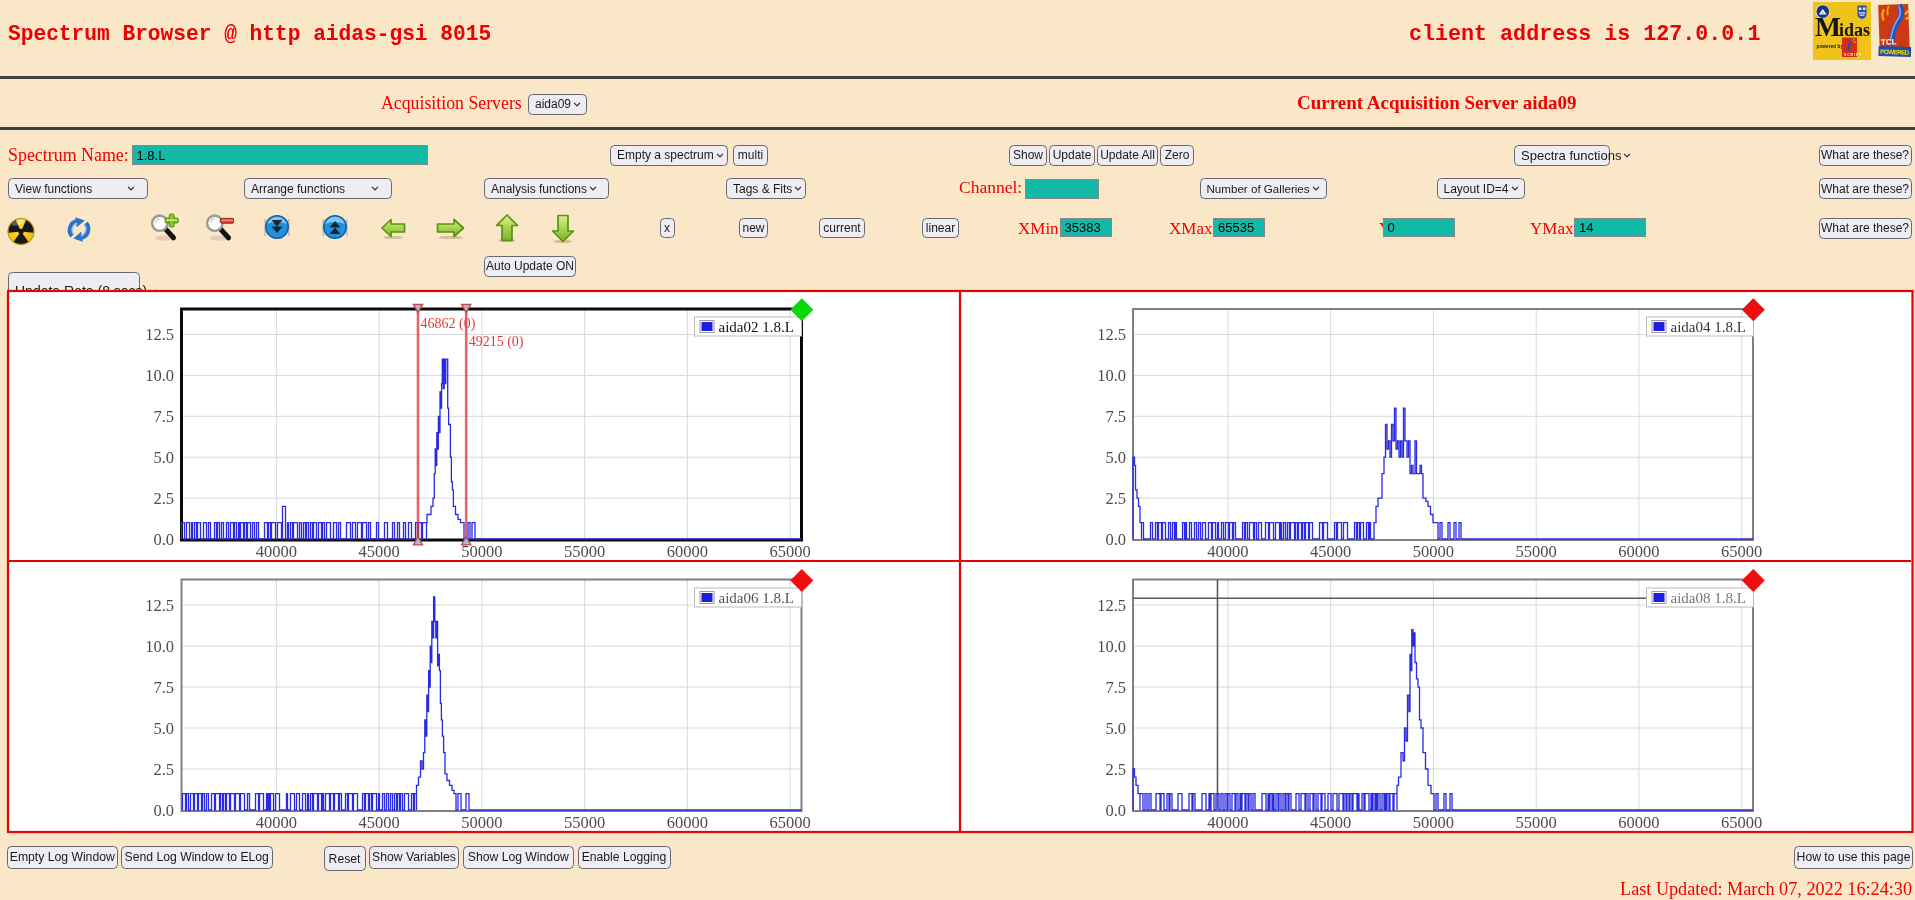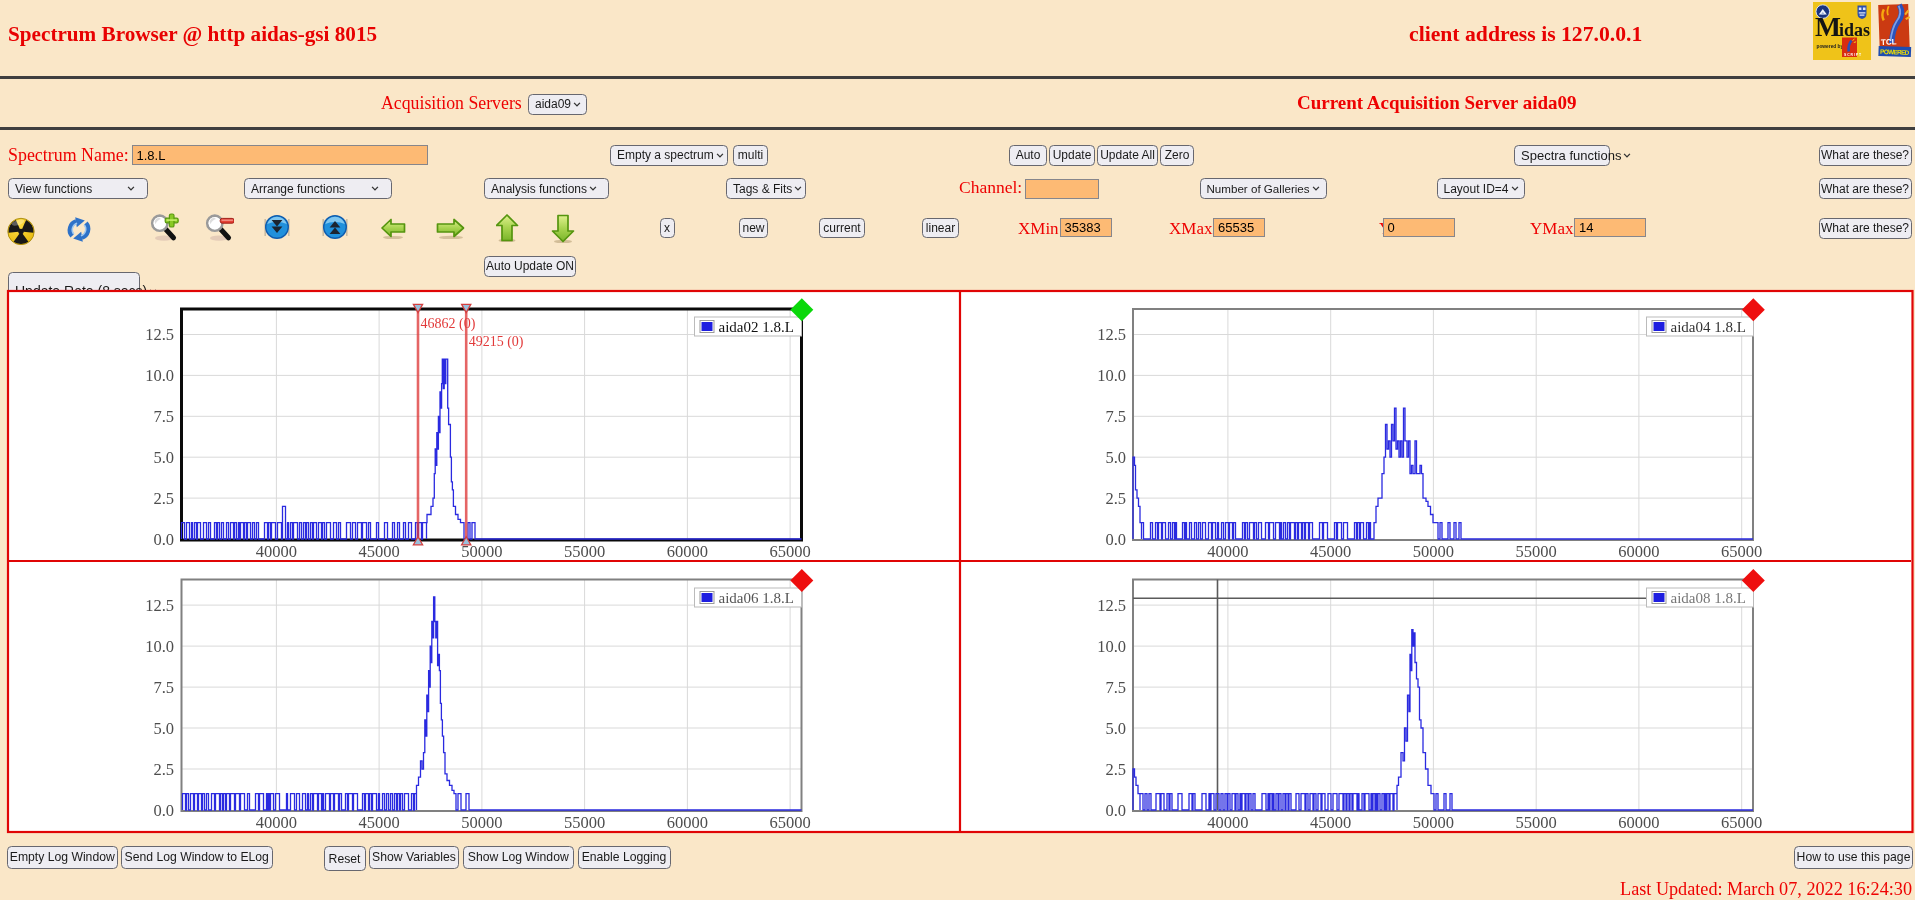--- a/index.html
+++ b/index.html
@@ -4,24 +4,24 @@
 * { margin:0; padding:0; box-sizing:border-box; }
 html,body { width:1915px; height:900px; background:#fae7c8; overflow:hidden;
   font-family:"Liberation Sans", sans-serif; }
 #page { position:relative; width:1915px; height:900px; }
 .lbl { position:absolute; font-family:"Liberation Serif", serif; color:#ee0202; white-space:nowrap; }
 .sel, .btn { position:absolute; display:flex; align-items:center; background:#eeedf2;
   border:1.5px solid #67676f; border-radius:4.5px; color:#1a1a1a; white-space:nowrap;
   font-family:"Liberation Sans", sans-serif; }
 .sel { padding:0 12px 0 6px; justify-content:flex-start; }
 .btn { justify-content:center; padding:0 2px; }
-.inp { position:absolute; background:#fdba74; border:1px solid #86868c; font-size:13px;
+.inp { position:absolute; background:#14b8a6; border:1px solid #86868c; font-size:13px;
   display:flex; align-items:center; padding:0 4px; color:#000; }
 .hr { position:absolute; left:0; width:1915px; height:2.5px; background:#3f3f3f; }
-.title { position:absolute; font-family:Liberation Serif, serif; font-weight:bold;
+.title { position:absolute; font-family:Liberation Mono, monospace; font-weight:bold;
   color:#e80202; font-size:21.2px; white-space:nowrap; }
 </style></head>
 <body>
 <div id="page">
 <div class="title" style="left:8px;top:22px">Spectrum Browser @ http aidas-gsi 8015</div>
 <div class="title" style="left:1409px;top:21.5px;font-size:21.7px">client address is 127.0.0.1</div>
 <svg style="position:absolute;left:1813px;top:2px" width="58" height="58" viewBox="0 0 58 58">
 <rect x="0" y="0" width="58" height="58" fill="#efc319"></rect>
 <circle cx="9.8" cy="9.6" r="6.8" fill="#1a3480" stroke="#e8edf8" stroke-width="0.9"></circle>
 <path d="M5.8,12.6 L9.8,7 L13.8,12.6 Z" fill="#f2f4fa"></path>
@@ -64,21 +64,21 @@
 <div class="lbl" style="left:1297px;top:91.5px;font-size:19px;"><b>Current Acquisition Server aida09</b></div>
 <div class="lbl" style="left:8px;top:144.5px;font-size:17.9px;">Spectrum Name:</div>
 <div class="inp" style="left:131.5px;top:145px;width:296px;height:20px">1.8.L</div>
 <div class="sel" style="left:610px;top:144.5px;width:118px;height:21px;font-size:12px">
       <span>Empty a spectrum</span>
       <svg width="10" height="7" viewBox="0 0 11 7" style="flex:none;margin-left:auto;padding-left:2px">
         <path d="M1.5,1.2 L5.5,5.4 L9.5,1.2" stroke="#333" stroke-width="1.8" fill="none"></path>
       </svg>
     </div>
 <div class="btn" style="left:733px;top:144.5px;width:35px;height:21px;font-size:12px">multi</div>
-<div class="btn" style="left:1009px;top:144.5px;width:38px;height:21px;font-size:12px">Auto</div>
+<div class="btn" style="left:1009px;top:144.5px;width:38px;height:21px;font-size:12px">Show</div>
 <div class="btn" style="left:1049px;top:144.5px;width:46px;height:21px;font-size:12px">Update</div>
 <div class="btn" style="left:1097px;top:144.5px;width:61px;height:21px;font-size:12px">Update All</div>
 <div class="btn" style="left:1160px;top:144.5px;width:34px;height:21px;font-size:12px">Zero</div>
 <div class="sel" style="left:1514px;top:144.5px;width:96px;height:21px;font-size:13px">
       <span>Spectra functions</span>
       <svg width="10" height="7" viewBox="0 0 11 7" style="flex:none;margin-left:auto;padding-left:2px">
         <path d="M1.5,1.2 L5.5,5.4 L9.5,1.2" stroke="#333" stroke-width="1.8" fill="none"></path>
       </svg>
     </div>
 <div class="btn" style="left:1818.5px;top:144.5px;width:93px;height:21px;font-size:12px">What are these?</div>

